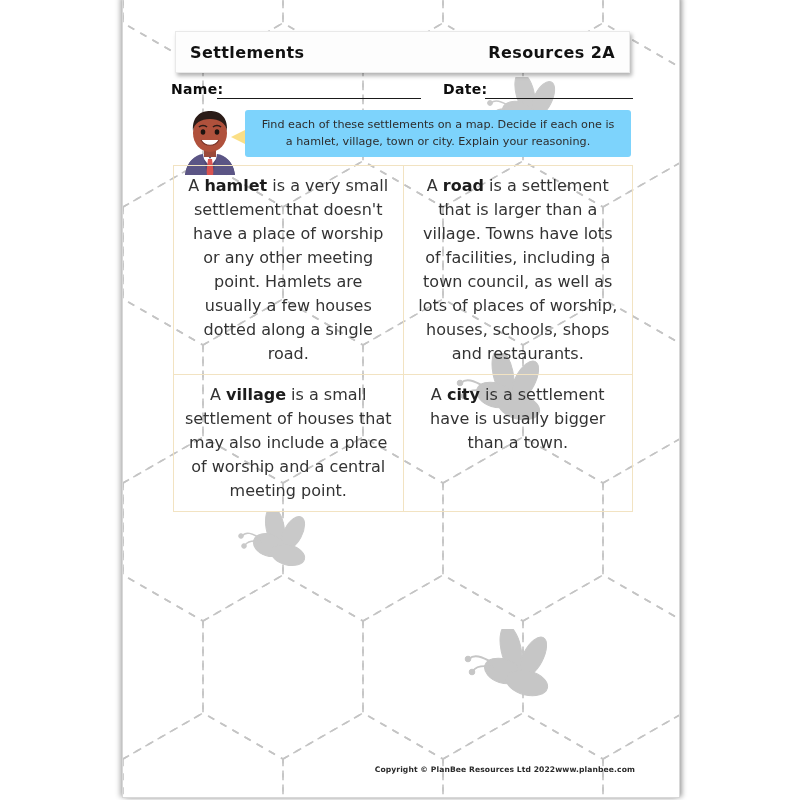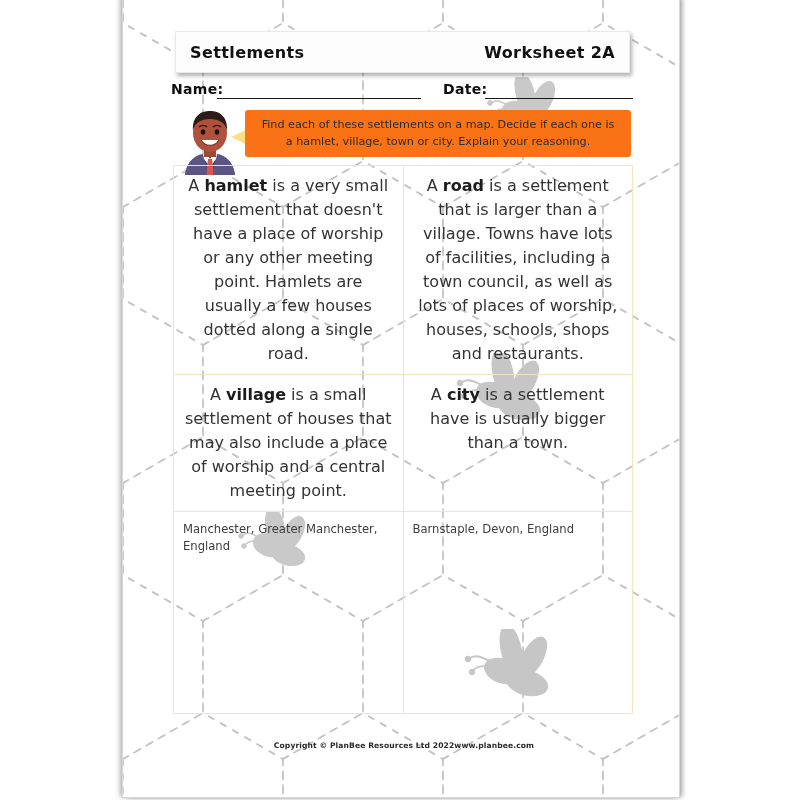--- a/index.html
+++ b/index.html
@@ -109,21 +109,21 @@
     height: 66px;
   }
   .avatar svg { display:block; }
 
   .bubble {
     position: absolute;
     left: 122px;
     top: 19px;
     width: 386px;
     min-height: 47px;
-    background: #f97316;
+    background: #7dd3fc;
     border-radius: 3px;
     display: flex;
     align-items: center;
     justify-content: center;
     padding: 6px 12px;
     box-sizing: border-box;
   }
   .bubble-text {
     font-family: "DejaVu Sans", sans-serif;
     font-size: 11.2px;
@@ -184,24 +184,24 @@
   }
   .row-defs-1 td { height: 78px; }
   .row-defs-2 td { height: 54px; }
   .row-ans-1 td  { height: 213px; }
   .row-ans-2 td  { height: 202px; }
 
   
   .footer {
     position: absolute;
     left: 50px;
-    top: 744px;
+    top: 768px;
     width: 462px;
     display: flex;
-    justify-content: center;
+    justify-content: flex-end;
     align-items: baseline;
   }
   .footer span {
     font-family: "DejaVu Sans", sans-serif;
     font-size: 7.6px;
     font-weight: bold;
     color: #2a2a2a;
     letter-spacing: 0.1px;
   }
 </style>
@@ -330,21 +330,21 @@
             <path d="M37 38 C 26 36, 19 37, 16 42"></path>
           </g>
           <circle cx="11" cy="30" r="2.8"></circle>
           <circle cx="15" cy="43" r="2.8"></circle>
         </g>
       </svg>
     </div>
 
     <div class="title-banner">
       <div class="title-left">Settlements</div>
-      <div class="title-right">Worksheet 2A</div>
+      <div class="title-right">Resources 2A</div>
     </div>
 
     <div class="namedate">
       <div class="nd-label name-label">Name:</div>
       <div class="nd-line name-line"></div>
       <div class="nd-label date-label">Date:</div>
       <div class="nd-line date-line"></div>
     </div>
 
     <div class="bubble-wrap">
@@ -398,28 +398,20 @@
           <div class="def-text">
             <span>A </span><b>village</b><span> is a small settlement of houses that may also include a place of worship and a central meeting point.</span>
           </div>
         </td>
         <td class="def-cell">
           <div class="def-text">
             <span>A </span><b>city</b><span> is a settlement have is usually bigger than a town.</span>
           </div>
         </td>
       </tr>
-      <tr class="row-ans-2">
-        <td class="answer-cell">
-          <div class="answer-label">Manchester, Greater Manchester, England</div>
-        </td>
-        <td class="answer-cell">
-          <div class="answer-label">Barnstaple, Devon, England</div>
-        </td>
-      </tr>
     </tbody>
       </table>
 
     <div class="footer">
       <span>Copyright © PlanBee Resources Ltd 2022</span>
       <span>www.planbee.com</span>
     </div>
 
   </div>
 </div>

